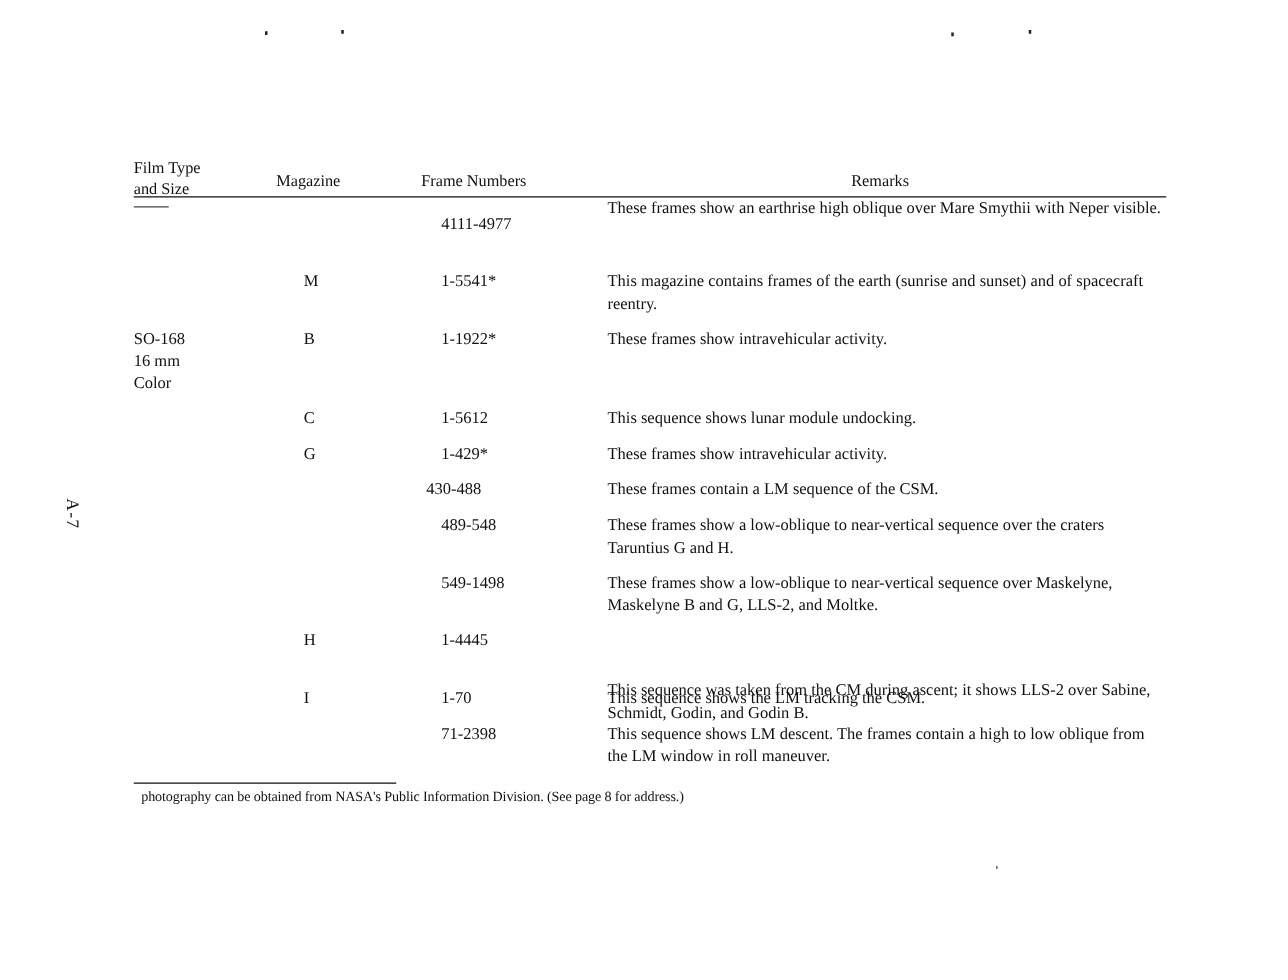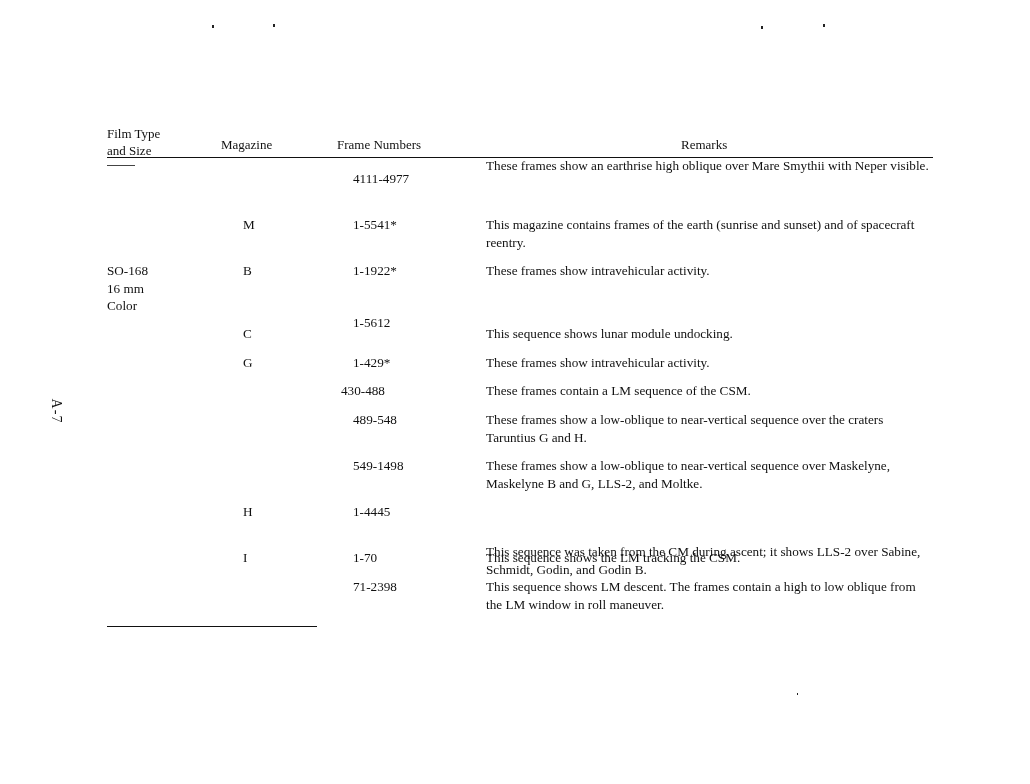--- a/index.html
+++ b/index.html
@@ -63,21 +63,21 @@
   <div class="cell" style="left:353px;top:216px;">1-5541*</div>
   <div class="remark" style="top:216px;">This magazine contains frames of the earth (sunrise and sunset) and of spacecraft reentry.</div>
 </div>
 <div>
   <div class="cell" style="left:243px;top:262px;">B</div>
   <div class="cell" style="left:353px;top:262px;text-align:center;">1-1922*</div>
   <div class="remark" style="top:262px;">These frames show intravehicular activity.</div>
 </div>
 <div>
   <div class="cell" style="left:243px;top:325px;">C</div>
-  <div class="cell" style="left:353px;top:314px;">1-5612</div>
+  <div class="cell" style="left:353px;top:325px;">1-5612</div>
   <div class="remark" style="top:325px;">This sequence shows lunar module undocking.</div>
 </div>
 <div>
   <div class="cell" style="left:243px;top:354px;">G</div>
   <div class="cell" style="left:353px;top:354px;">1-429*</div>
   <div class="remark" style="top:354px;">These frames show intravehicular activity.</div>
 </div>
 <div>
   <div class="cell" style="left:243px;top:382px;"></div>
   <div class="cell" style="left:341px;top:382px;">430-488</div>
@@ -104,13 +104,14 @@
   <div class="remark" style="top:549px;">This sequence shows the LM tracking the CSM.</div>
 </div>
 <div>
   <div class="cell" style="left:243px;top:578px;"></div>
   <div class="cell" style="left:353px;top:578px;">71-2398</div>
   <div class="remark" style="top:578px;">This sequence shows LM descent.  The frames contain a high to low oblique from the LM window in roll maneuver.</div>
 </div>
 
 <div class="footnote-rule"></div>
 <div class="footnote">
+  <span class="l2">photography can be obtained from NASA's Public Information Division.  (See page 8 for address.)</span>
 </div>
 
 </body></html>

